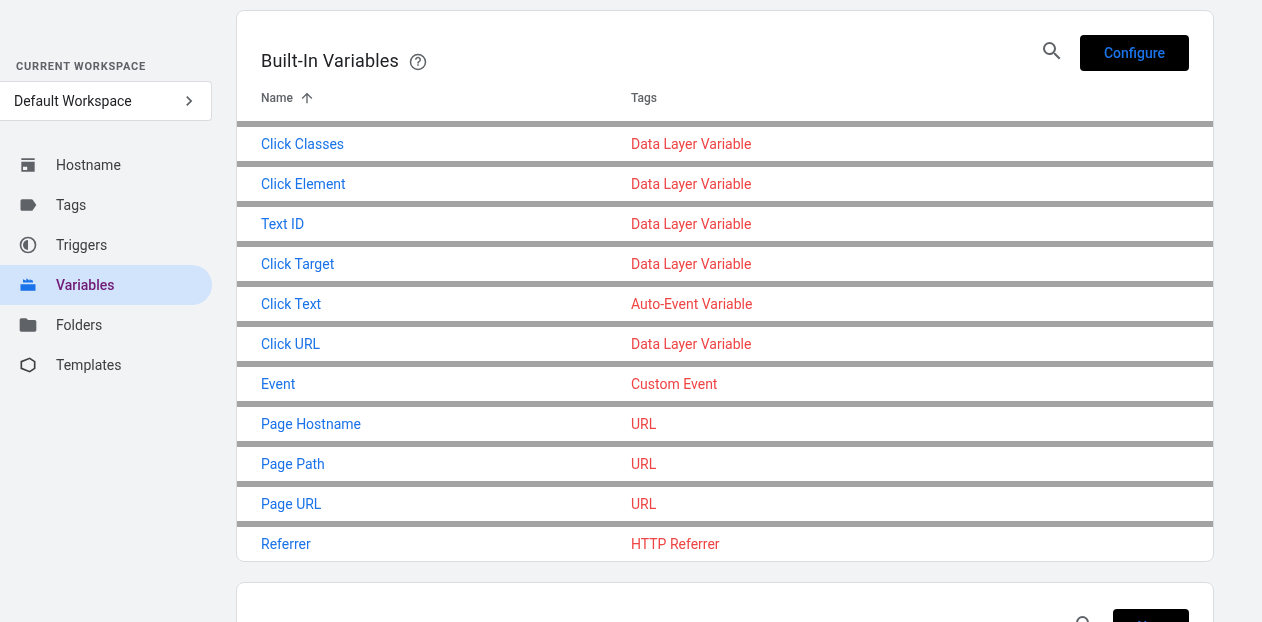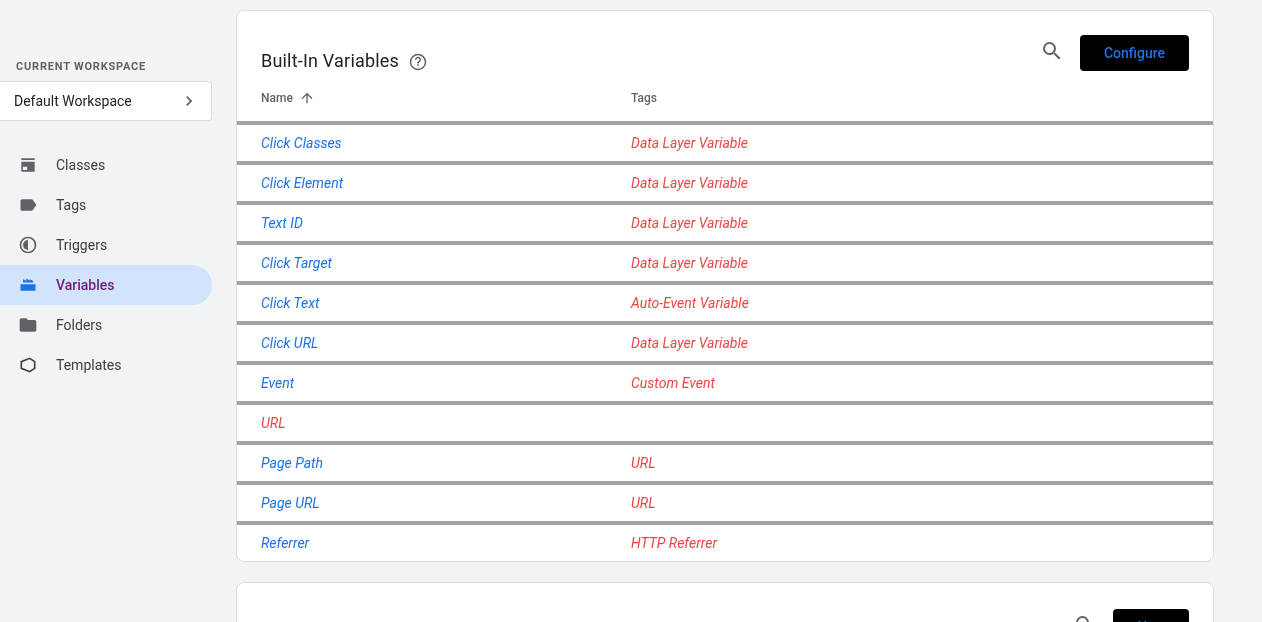--- a/index.html
+++ b/index.html
@@ -176,22 +176,21 @@
       margin-left: 6px;
       fill: #5f6368;
     }
     .tbody {
     }
     .trow {
       display: flex;
       padding: 0 24px;
       height: 40px;
       align-items: center;
-      border-top: 4px solid #a3a3a3;
-      font-style: italic;
+      border-top: 6px solid #a3a3a3;
     }
     .td-name {
       width: 370px;
       color: #1a73e8;
       font-size: 14px;
       cursor: pointer;
     }
     .td-type {
       flex: 1;
       color: #ef4444;
@@ -217,21 +216,21 @@
           <path d="M8.59 16.59 13.17 12 8.59 7.41 10 6l6 6-6 6z"></path>
         </svg>
     </div>
     <ul class="nav" id="nav-list">
         <li class="nav-item">
           <span class="icon">
             <svg viewBox="0 0 24 24" width="20" height="20">
               <path d="M20 6H4V4h16v2zm0 2H4v12h16V8zM6 14h5v4H6v-4z"></path>
             </svg>
           </span>
-          <span class="label">Classes</span>
+          <span class="label">Hostname</span>
         </li>
         <li class="nav-item">
           <span class="icon">
             <svg viewBox="0 0 24 24" width="20" height="20">
               <path d="M17.63 5.84C17.27 5.33 16.67 5 16 5L5 5.01C3.9 5.01 3 5.9 3 7v10c0 1.1.9 1.99 2 1.99L16 19c.67 0 1.27-.33 1.63-.84L22 12l-4.37-6.16z"></path>
             </svg>
           </span>
           <span class="label">Tags</span>
         </li>
         <li class="nav-item">
@@ -322,20 +321,21 @@
             </div>
             <div class="trow">
               <div class="td-name">Click URL</div>
               <div class="td-type">Data Layer Variable</div>
             </div>
             <div class="trow">
               <div class="td-name">Event</div>
               <div class="td-type">Custom Event</div>
             </div>
             <div class="trow">
+              <div class="td-name">Page Hostname</div>
               <div class="td-type">URL</div>
             </div>
             <div class="trow">
               <div class="td-name">Page Path</div>
               <div class="td-type">URL</div>
             </div>
             <div class="trow">
               <div class="td-name">Page URL</div>
               <div class="td-type">URL</div>
             </div>

